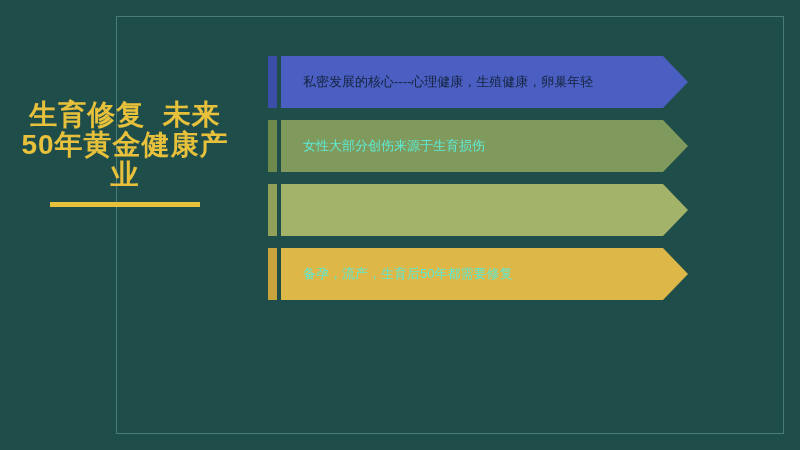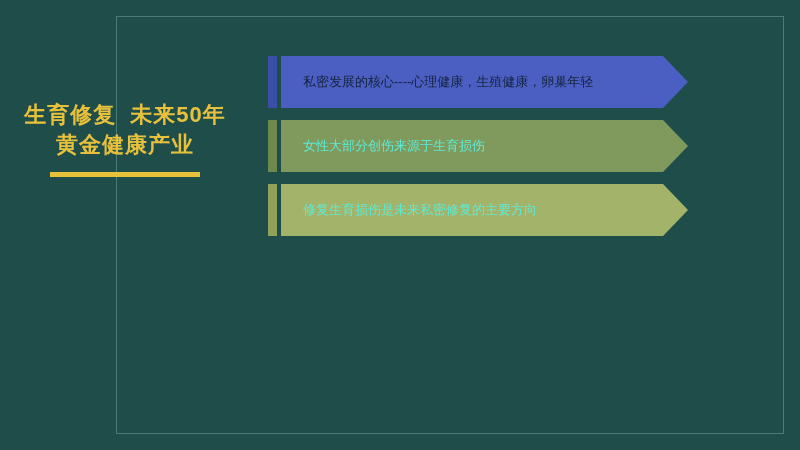--- a/index.html
+++ b/index.html
@@ -32,21 +32,21 @@
   
   .title-block {
     position: absolute;
     left: 20px;
     top: 100px;
     width: 210px;
     text-align: center;
   }
   .title-text {
     color: #e8c13c;
-    font-size: 22px;
+    font-size: 28px;
     font-weight: bold;
     line-height: 30px;
     letter-spacing: 1px;
     white-space: pre-wrap;
   }
   .title-underline {
     margin: 12px auto 0 auto;
     width: 150px;
     height: 5px;
     background: #e8c13c;
@@ -141,19 +141,31 @@
     <div class="arrow-row a3">
       <div class="arrow-cap">
         <svg class="arrow-shape" viewBox="0 0 9 52" preserveAspectRatio="none">
           <rect x="0" y="0" width="9" height="52" fill="#91a159"></rect>
         </svg>
       </div>
       <div class="arrow-body">
         <svg class="arrow-shape" viewBox="0 0 407 52" preserveAspectRatio="none">
           <polygon points="0,0 382,0 407,26 382,52 0,52" fill="#a4b36a"></polygon>
         </svg>
-        <div class="arrow-label">修复生育损伤是未来私密修复的主要方向</div>
       </div>
     </div>
 
+    <div class="arrow-row a4">
+      <div class="arrow-cap">
+        <svg class="arrow-shape" viewBox="0 0 9 52" preserveAspectRatio="none">
+          <rect x="0" y="0" width="9" height="52" fill="#c9a43c"></rect>
+        </svg>
+      </div>
+      <div class="arrow-body">
+        <svg class="arrow-shape" viewBox="0 0 407 52" preserveAspectRatio="none">
+          <polygon points="0,0 382,0 407,26 382,52 0,52" fill="#ddb748"></polygon>
+        </svg>
+        <div class="arrow-label">备孕，流产，生育后50年都需要修复</div>
+      </div>
+    </div>
 
   </div>
 </div>
 
 </body></html>

